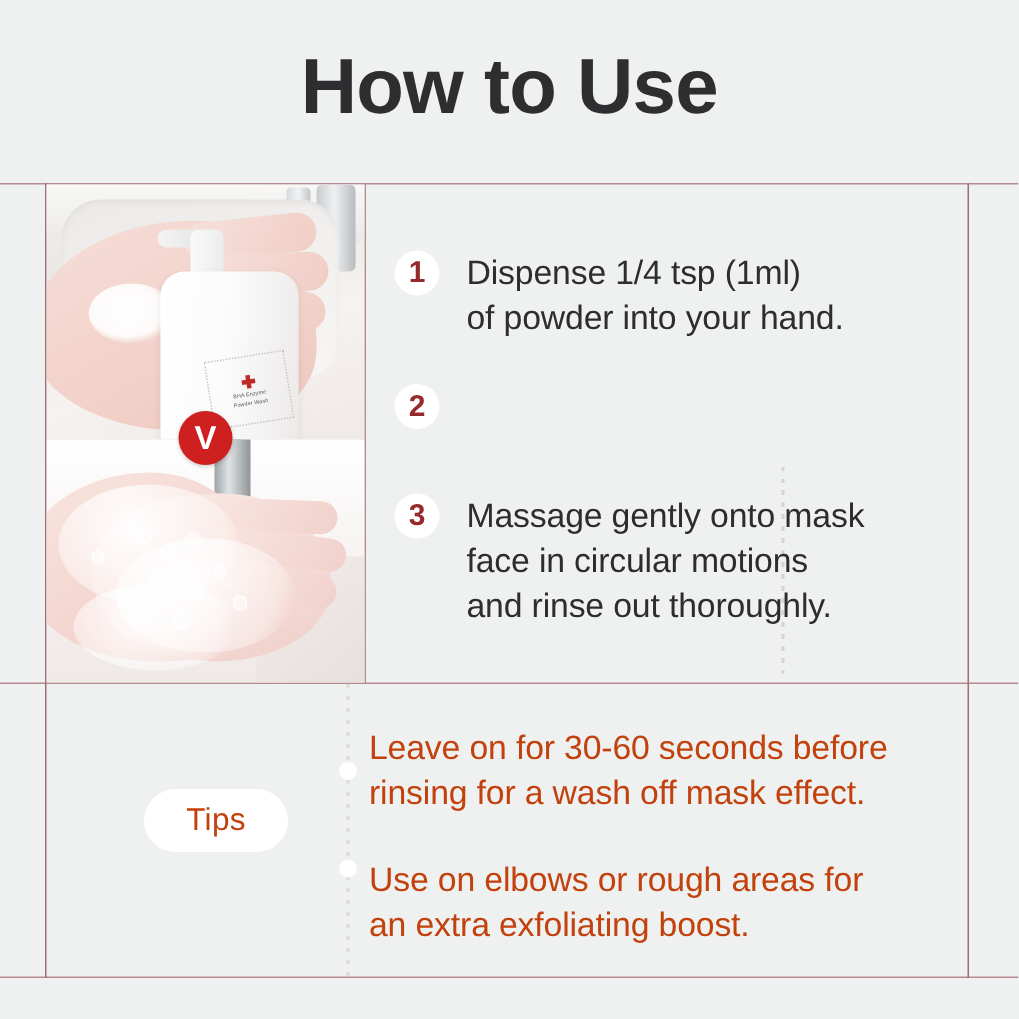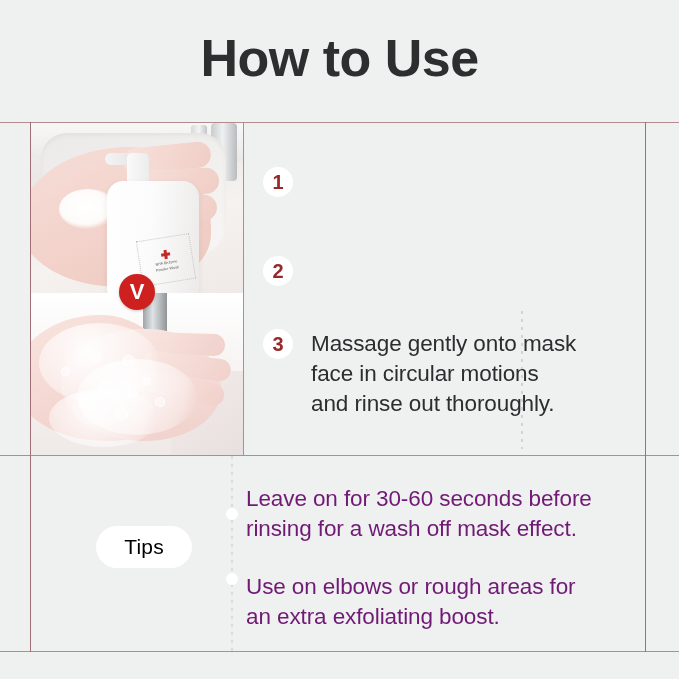--- a/index.html
+++ b/index.html
@@ -344,21 +344,21 @@
     height: 195px;
   }
   .tips-badge {
     position: absolute;
     left: 65px;
     top: 70px;
     width: 96px;
     height: 42px;
     border-radius: 21px;
     background: #ffffff;
-    color: #000000;
+    color: #c2410c;
     font-size: 21px;
     font-weight: 500;
     display: flex;
     align-items: center;
     justify-content: center;
     letter-spacing: 0.2px;
   }
   .tips-dotline {
     position: absolute;
     left: 200px;
@@ -384,21 +384,21 @@
 
   .tips-list {
     position: absolute;
     left: 215px;
     top: 28px;
     width: 400px;
   }
   .tip-item {
     font-size: 22.5px;
     line-height: 30px;
-    color: #701a75;
+    color: #c2410c;
     letter-spacing: -0.1px;
     white-space: pre-line;
     margin-bottom: 28px;
   }
 </style>
 </head>
 <body>
 
 <div class="title-area">
   <h1 class="page-title">How to Use</h1>
@@ -463,20 +463,22 @@
 
 </div>
 
 <div class="v-badge" style="left:119px; top:274px;">V</div>
 
 <div class="steps-panel">
   <div class="dotline one"></div>
 
   <div class="step s1">
     <div class="step-num">1</div>
+    <div class="step-text">Dispense 1/4 tsp (1ml)
+of powder into your hand.</div>
   </div>
 
   <div class="step s2">
     <div class="step-num">2</div>
   </div>
 
   <div class="step s3">
     <div class="step-num">3</div>
     <div class="step-text">Massage gently onto mask
 face in circular motions

